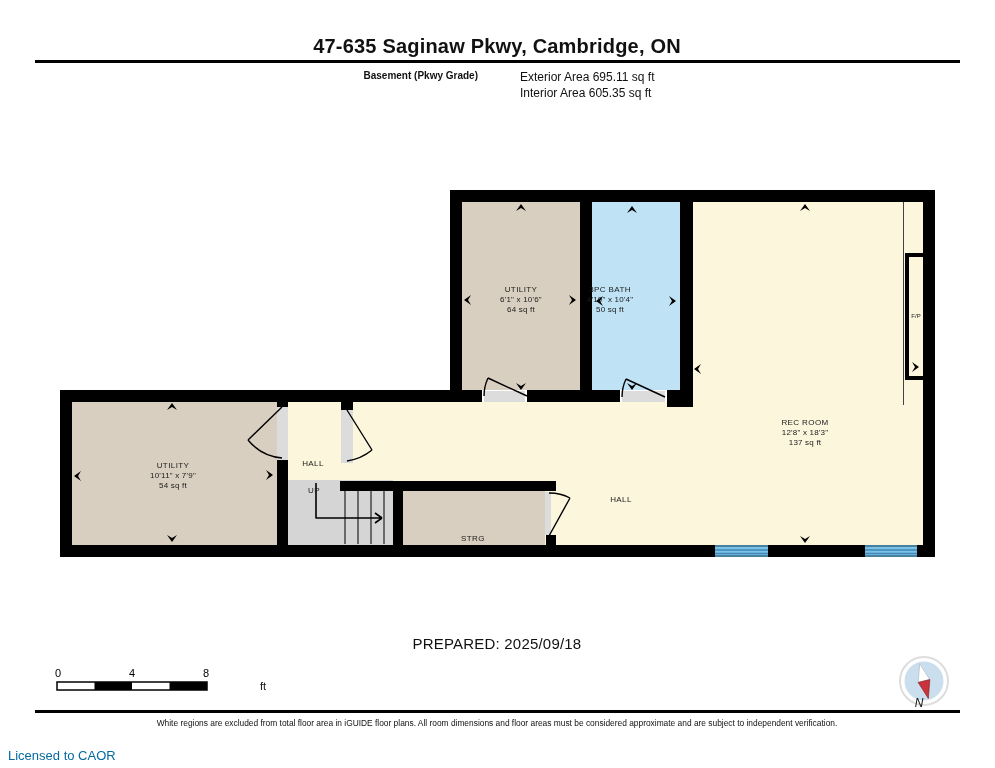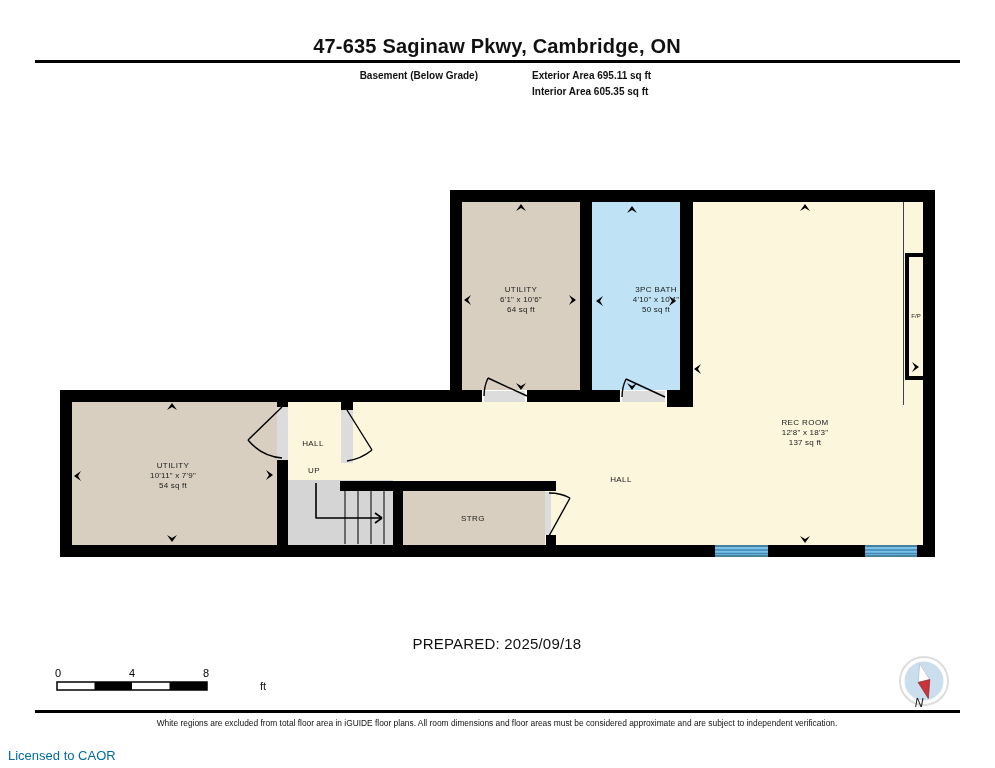--- a/index.html
+++ b/index.html
@@ -2,25 +2,25 @@
 <html><head>
 <meta charset="utf-8">
 <style>
   html,body{margin:0;padding:0;width:995px;height:768px;background:#fff;overflow:hidden;}
   body{font-family:"Liberation Sans", sans-serif;color:#111;position:relative;}
   .abs{position:absolute;}
   .ctr{transform:translate(-50%,-50%);text-align:center;white-space:nowrap;}
   #title{left:497px;top:46px;font-size:20px;font-weight:bold;letter-spacing:.2px;}
   .rule{background:#000;left:35px;width:925px;height:3px;}
   #floor-label{right:517px;top:70px;font-size:10px;font-weight:bold;white-space:nowrap;}
-  .area-line{left:532px;font-size:10px;white-space:nowrap;font-weight:bold;}
+  .area-line{left:520px;font-size:12px;white-space:nowrap;}
   .room-label{font-size:8px;line-height:10px;color:#1a1a1a;letter-spacing:.2px;}
   .room-label .rm-name{letter-spacing:.4px;}
   #fp-label{font-size:6px;color:#222;}
-  .hall-label{font-size:8px;letter-spacing:.4px;color:#1a1a1a;}
+  .hall-label{font-size:8px;letter-spacing:.4px;color:#1a1a1a;margin-top:20px;}
   .scale-num{font-size:11px;color:#000;}
   #scale-unit{left:212px;top:680px;font-size:11px;margin-left:48px;}
   #prepared{left:497px;top:643px;font-size:15px;letter-spacing:.2px;}
   #compass-n{left:919px;top:703px;font-size:12px;font-style:italic;}
   #disclaimer{left:497px;top:723px;font-size:8.4px;color:#111;text-align:center;}
   #license{left:8px;top:748px;font-size:13px;color:#0369a1;}
   svg{position:absolute;left:0;top:0;}
 </style>
 </head>
 <body>
@@ -139,30 +139,30 @@
     <circle cx="924" cy="681" r="19.5" fill="#cadeee"></circle>
     <g transform="rotate(-14 924 681)">
       <polygon points="924,663 930,681 918,681" fill="#ffffff" stroke="#b8c4cc" stroke-width="0.8"></polygon>
       <polygon points="918,681 930,681 924,699" fill="#c9333b" stroke="#8b1f24" stroke-width="0.6"></polygon>
     </g>
   </g>
 </svg>
 
 <div class="abs ctr" id="title">47-635 Saginaw Pkwy, Cambridge, ON</div>
 <div class="abs rule" style="top:60px;"></div>
-<div class="abs" id="floor-label">Basement (Below Grade)</div>
+<div class="abs" id="floor-label">Basement (Pkwy Grade)</div>
 <div class="abs area-line" style="top:70px;">Exterior Area 695.11 sq ft</div>
 <div class="abs area-line" style="top:86px;">Interior Area 605.35 sq ft</div>
 
 <div class="abs ctr room-label" style="left:521px;top:300px;">
   <div class="rm-name">UTILITY</div>
   <div>6'1" x 10'6"</div>
   <div>64 sq ft</div>
 </div>
-<div class="abs ctr room-label" style="left:656px;top:300px;text-align:center;">
+<div class="abs ctr room-label" style="left:610px;top:300px;text-align:center;">
   <div class="rm-name">3PC BATH</div>
   <div>4'10" x 10'4"</div>
   <div>50 sq ft</div>
 </div>
 <div class="abs ctr room-label" style="left:805px;top:433px;">
   <div class="rm-name">REC ROOM</div>
   <div>12'8" x 18'3"</div>
   <div>137 sq ft</div>
 </div>
 <div class="abs ctr room-label" style="left:173px;top:476px;">

